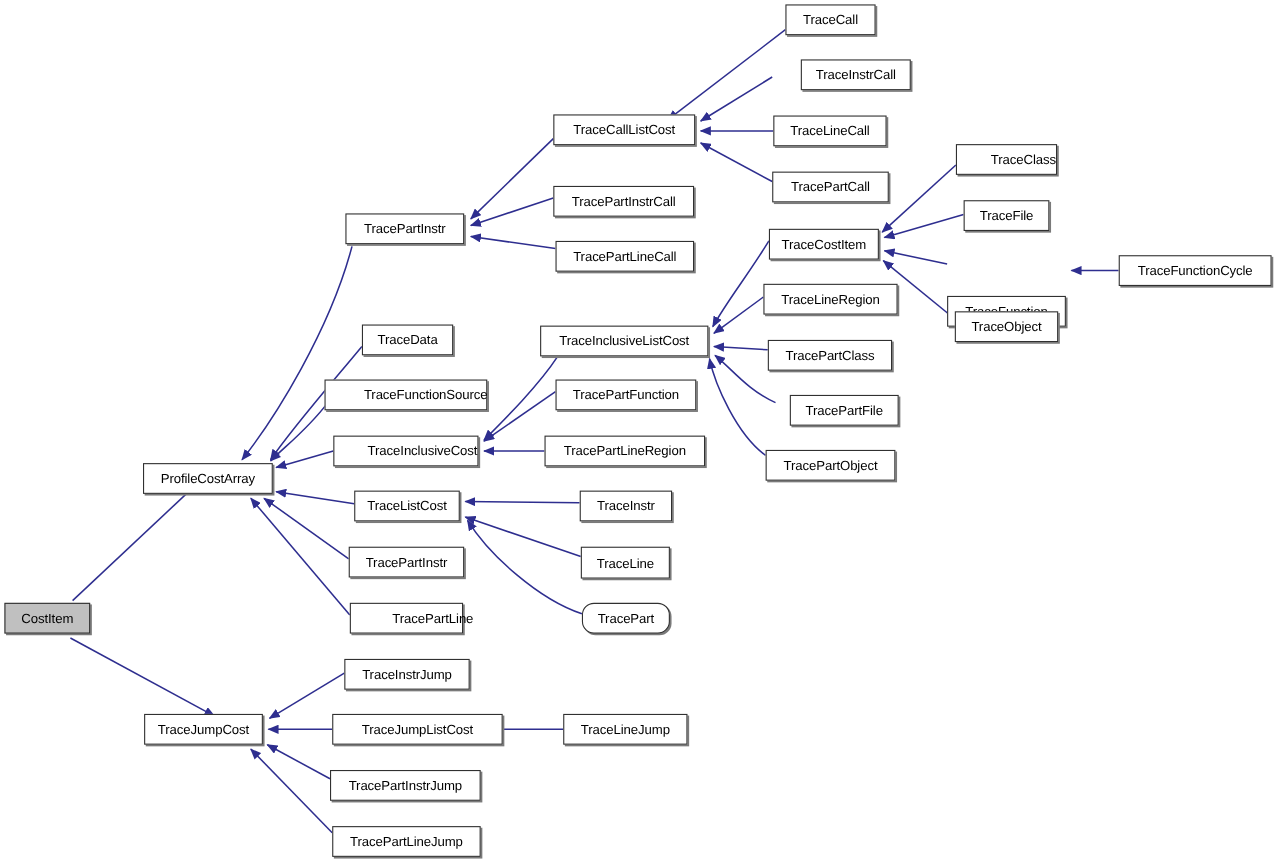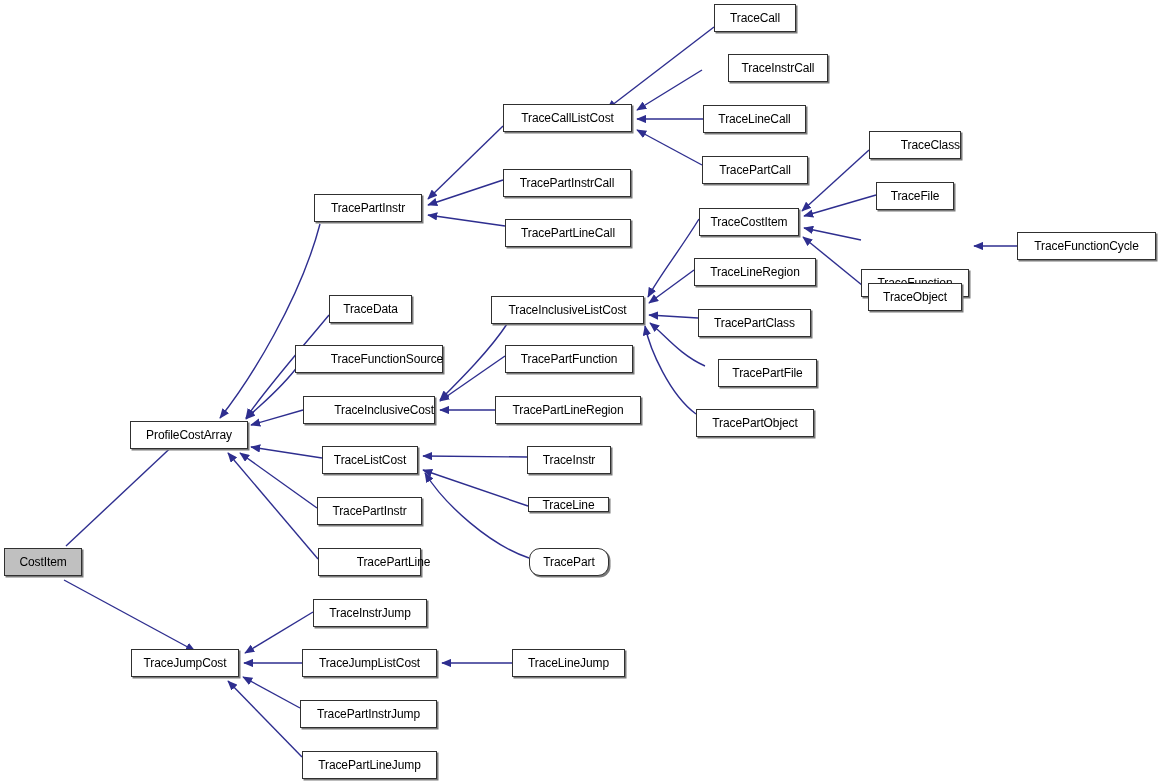--- a/index.html
+++ b/index.html
@@ -153,21 +153,21 @@
       </div>
       <div class="node-box" style="left: 505px; top: 345px; width: 128px; height: 28px;">
         <span class="node-label">TracePartFunction</span>
       </div>
       <div class="node-box" style="left: 495px; top: 396px; width: 146px; height: 28px;">
         <span class="node-label">TracePartLineRegion</span>
       </div>
       <div class="node-box" style="left: 527px; top: 446px; width: 84px; height: 28px;">
         <span class="node-label">TraceInstr</span>
       </div>
-      <div class="node-box" style="left: 528px; top: 497px; width: 81px; height: 15px;">
+      <div class="node-box" style="left: 528px; top: 497px; width: 81px; height: 29px;">
         <span class="node-label">TraceLine</span>
       </div>
       <div class="node-box" style="left: 529px; top: 548px; width: 80px; height: 28px; border-radius: 11px;">
         <span class="node-label">TracePart</span>
       </div>
       <div class="node-box" style="left: 699px; top: 208px; width: 100px; height: 28px;">
         <span class="node-label">TraceCostItem</span>
       </div>
       <div class="node-box" style="left: 869px; top: 131px; width: 92px; height: 28px; justify-content: flex-end;">
         <span class="node-label">TraceClass</span>
@@ -192,21 +192,21 @@
       </div>
       <div class="node-box" style="left: 705px; top: 359px; width: 99px; height: 28px; margin-left: 13px;">
         <span class="node-label">TracePartFile</span>
       </div>
       <div class="node-box" style="left: 696px; top: 409px; width: 118px; height: 28px;">
         <span class="node-label">TracePartObject</span>
       </div>
       <div class="node-box" style="left: 313px; top: 599px; width: 114px; height: 28px;">
         <span class="node-label">TraceInstrJump</span>
       </div>
-      <div class="node-box" style="left: 302px; top: 649px; width: 135px; height: 28px;">
+      <div class="node-box" style="left: 302px; top: 649px; width: 155px; height: 28px;">
         <span class="node-label">TraceJumpListCost</span>
       </div>
       <div class="node-box" style="left: 512px; top: 649px; width: 113px; height: 28px;">
         <span class="node-label">TraceLineJump</span>
       </div>
       <div class="node-box" style="left: 300px; top: 700px; width: 137px; height: 28px;">
         <span class="node-label">TracePartInstrJump</span>
       </div>
       <div class="node-box" style="left: 302px; top: 751px; width: 135px; height: 28px;">
         <span class="node-label">TracePartLineJump</span>

